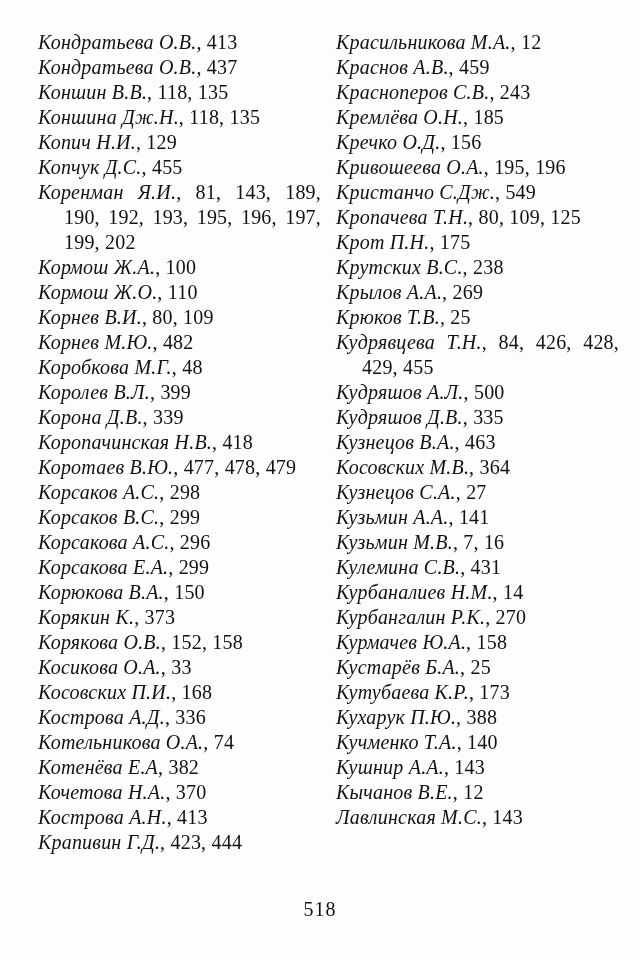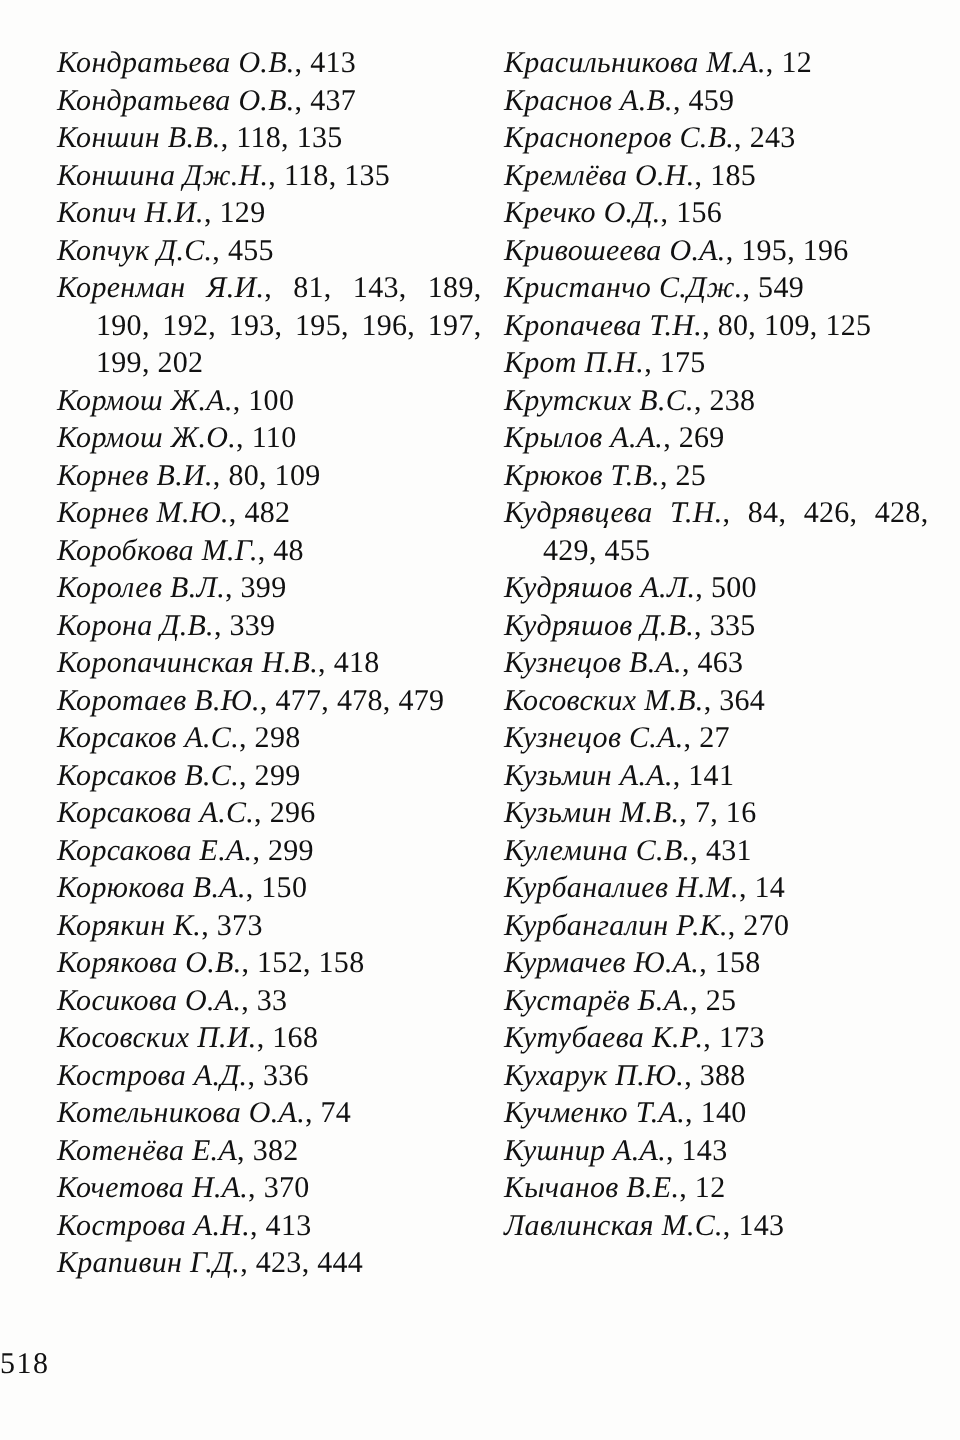--- a/index.html
+++ b/index.html
@@ -40,20 +40,21 @@
     font-style: italic;
   }
   .entry .pages {
     font-style: normal;
   }
   .page-number {
     position: absolute;
     left: 0;
     top: 898px;
     width: 640px;
+    text-align: center;
     font-size: 20px;
     letter-spacing: 1px;
   }
 </style>
 </head>
 <body>
 
 <div class="page">
   <div class="columns">
     <div class="col" id="col-0">

